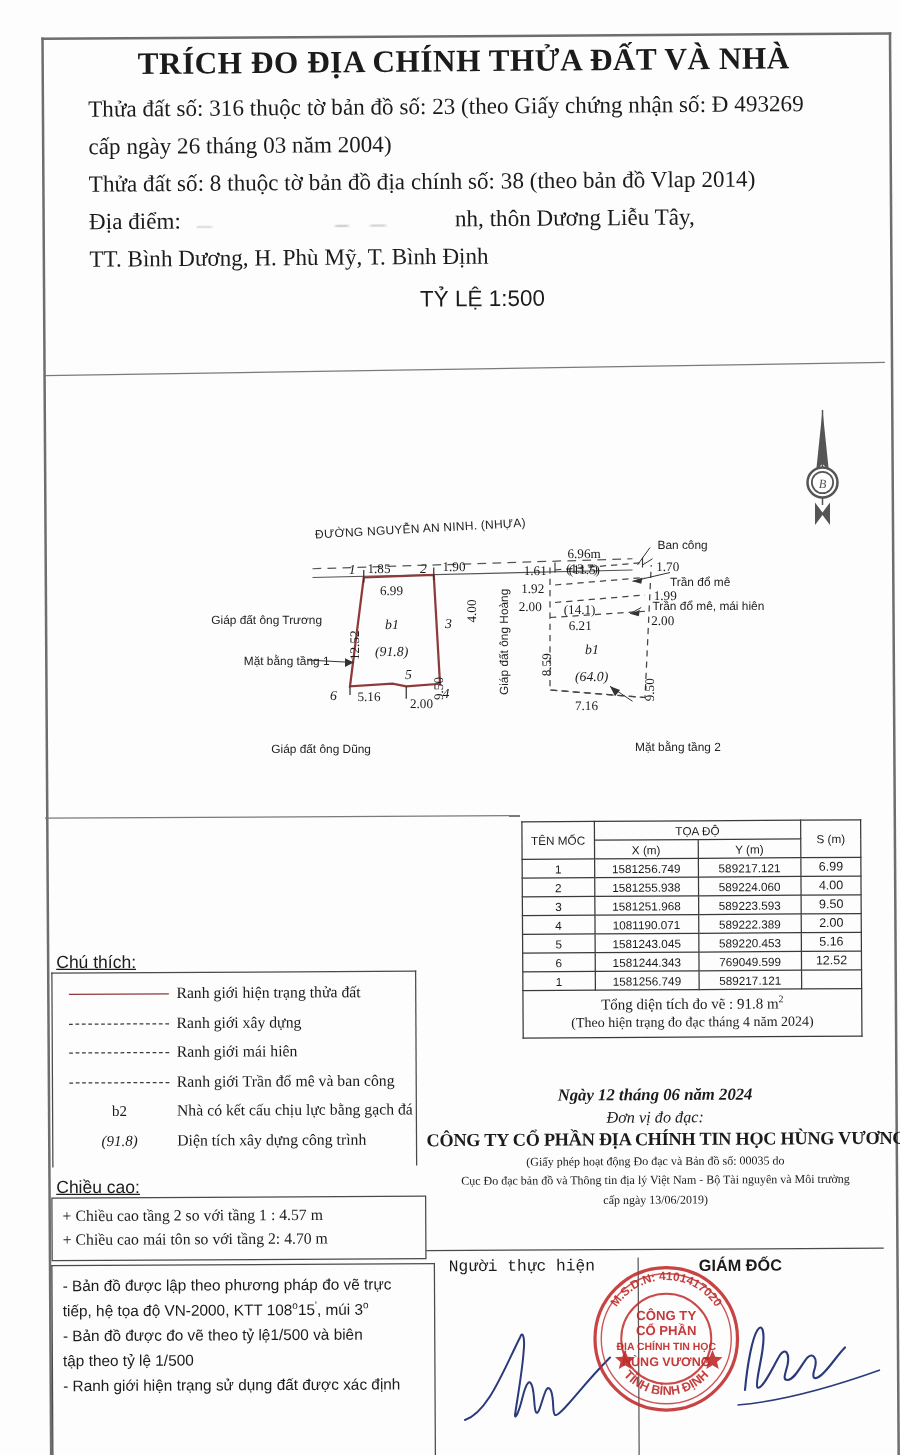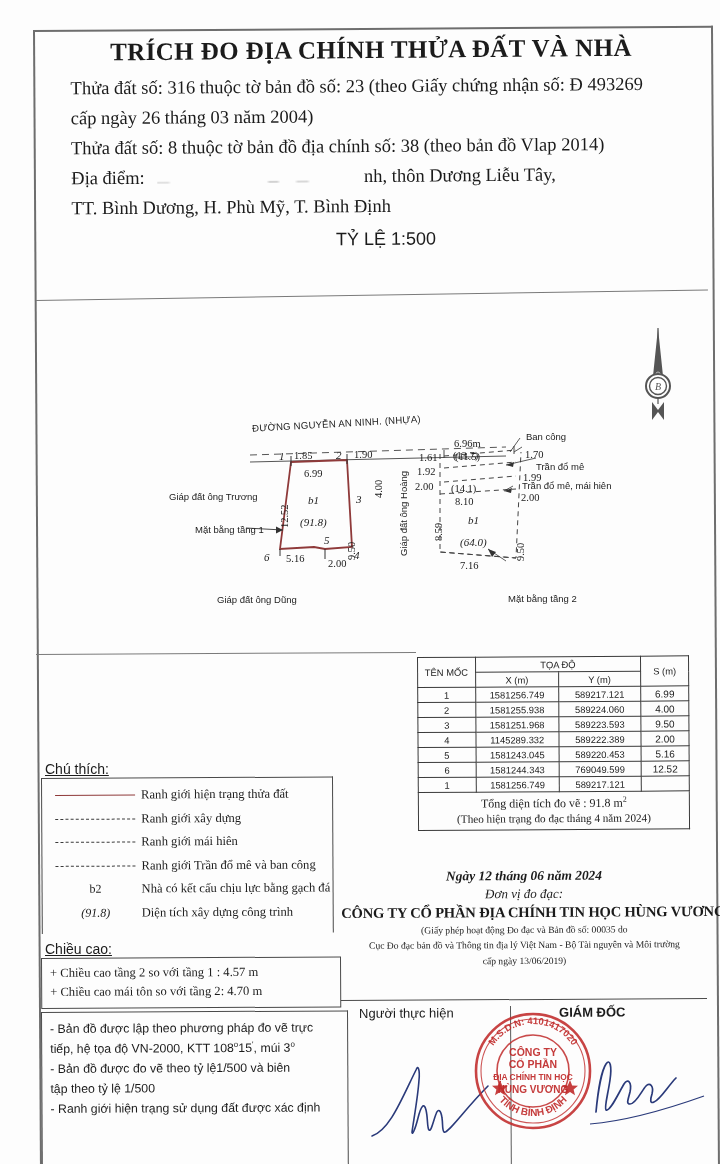--- a/index.html
+++ b/index.html
@@ -107,21 +107,21 @@
   .sig{position:absolute;left:341px;top:869px;width:366px;text-align:center;
     transform:rotate(-0.3deg);transform-origin:left top;}
   .sig-date{font-size:13.4px;font-style:italic;font-weight:bold;}
   .sig-unit{font-size:13px;font-style:italic;margin-top:2px;}
   .sig-co{font-size:14.6px;font-weight:bold;letter-spacing:-.2px;margin-top:2px;white-space:nowrap;}
   .sig-lic{font-size:9.6px;line-height:1.4;margin-top:2px;}
   .sig-sep{position:absolute;left:341px;top:1000px;width:366px;height:1px;background:#4a4a4a;
     transform:rotate(-0.3deg);transform-origin:left top;}
   .sig-roles{position:absolute;left:341px;top:1006px;width:366px;
     transform:rotate(-0.3deg);transform-origin:left top;}
-  .role-exec{position:absolute;left:18px;top:0;font-family:Liberation Sans, sans-serif;font-size:13px;text-align:right;}
+  .role-exec{position:absolute;left:18px;top:0;font-family:Liberation Mono, monospace;font-size:13px;text-align:right;}
   .role-dir{position:absolute;left:218px;top:0;font-family:"Liberation Sans",sans-serif;font-size:13px;font-weight:bold;}
   .vline{position:absolute;left:510px;top:1006px;width:1px;height:158px;background:#5a5a5a;
     transform:rotate(-0.3deg);transform-origin:left top;}
 
   .seal{position:absolute;left:470px;top:1008px;width:126px;height:126px;}
   .sign-exec{position:absolute;left:368px;top:1040px;width:140px;height:110px;}
   .sign-dir{position:absolute;left:588px;top:1042px;width:120px;height:90px;}
 </style>
 </head>
 <body>
@@ -228,21 +228,21 @@
     <div class="lbl" style="left:490px;top:125px;">Ban công</div>
     <div class="lbl" style="left:500px;top:155px;">Trần đổ mê</div>
     <div class="lbl" style="left:486px;top:174px;">Trần đổ mê, mái hiên</div>
 
     <div class="dim" style="left:383px;top:146px;">1.61</div>
     <div class="dim" style="left:381px;top:160px;">1.92</div>
     <div class="dim" style="left:379px;top:175px;">2.00</div>
     <div class="dim" style="left:419px;top:145px;">(11.5)</div>
     <div class="dim" style="left:417px;top:144px;">(13.7)</div>
     <div class="dim" style="left:415px;top:177px;">(14.1)</div>
-    <div class="dim" style="left:419px;top:190px;">8.10</div>
+    <div class="dim" style="left:419px;top:190px;">6.21</div>
     <div class="dim" style="left:489px;top:143px;text-align:right;">1.70</div>
     <div class="dim" style="left:487px;top:166px;">1.99</div>
     <div class="dim" style="left:485px;top:186px;">2.00</div>
     <div class="dim vert" style="left:397px;top:235px;">8.59</div>
     <div class="dim vert" style="left:479px;top:255px;">9.50</div>
     <div class="dim" style="left:424px;top:254px;">7.16</div>
     <div class="num" style="left:432px;top:208px;">b1</div>
     <div class="num" style="left:424px;top:230px;">(64.0)</div>
   </div>
 
@@ -273,21 +273,21 @@
           <td class="s-cell">4.00</td>
         </tr>
         <tr>
           <td>3</td>
           <td>1581251.968</td>
           <td>589223.593</td>
           <td class="s-cell">9.50</td>
         </tr>
         <tr>
           <td>4</td>
-          <td>1145289.332</td>
+          <td>1081190.071</td>
           <td>589222.389</td>
           <td class="s-cell">2.00</td>
         </tr>
         <tr>
           <td>5</td>
           <td>1581243.045</td>
           <td>589220.453</td>
           <td class="s-cell">5.16</td>
         </tr>
         <tr>

